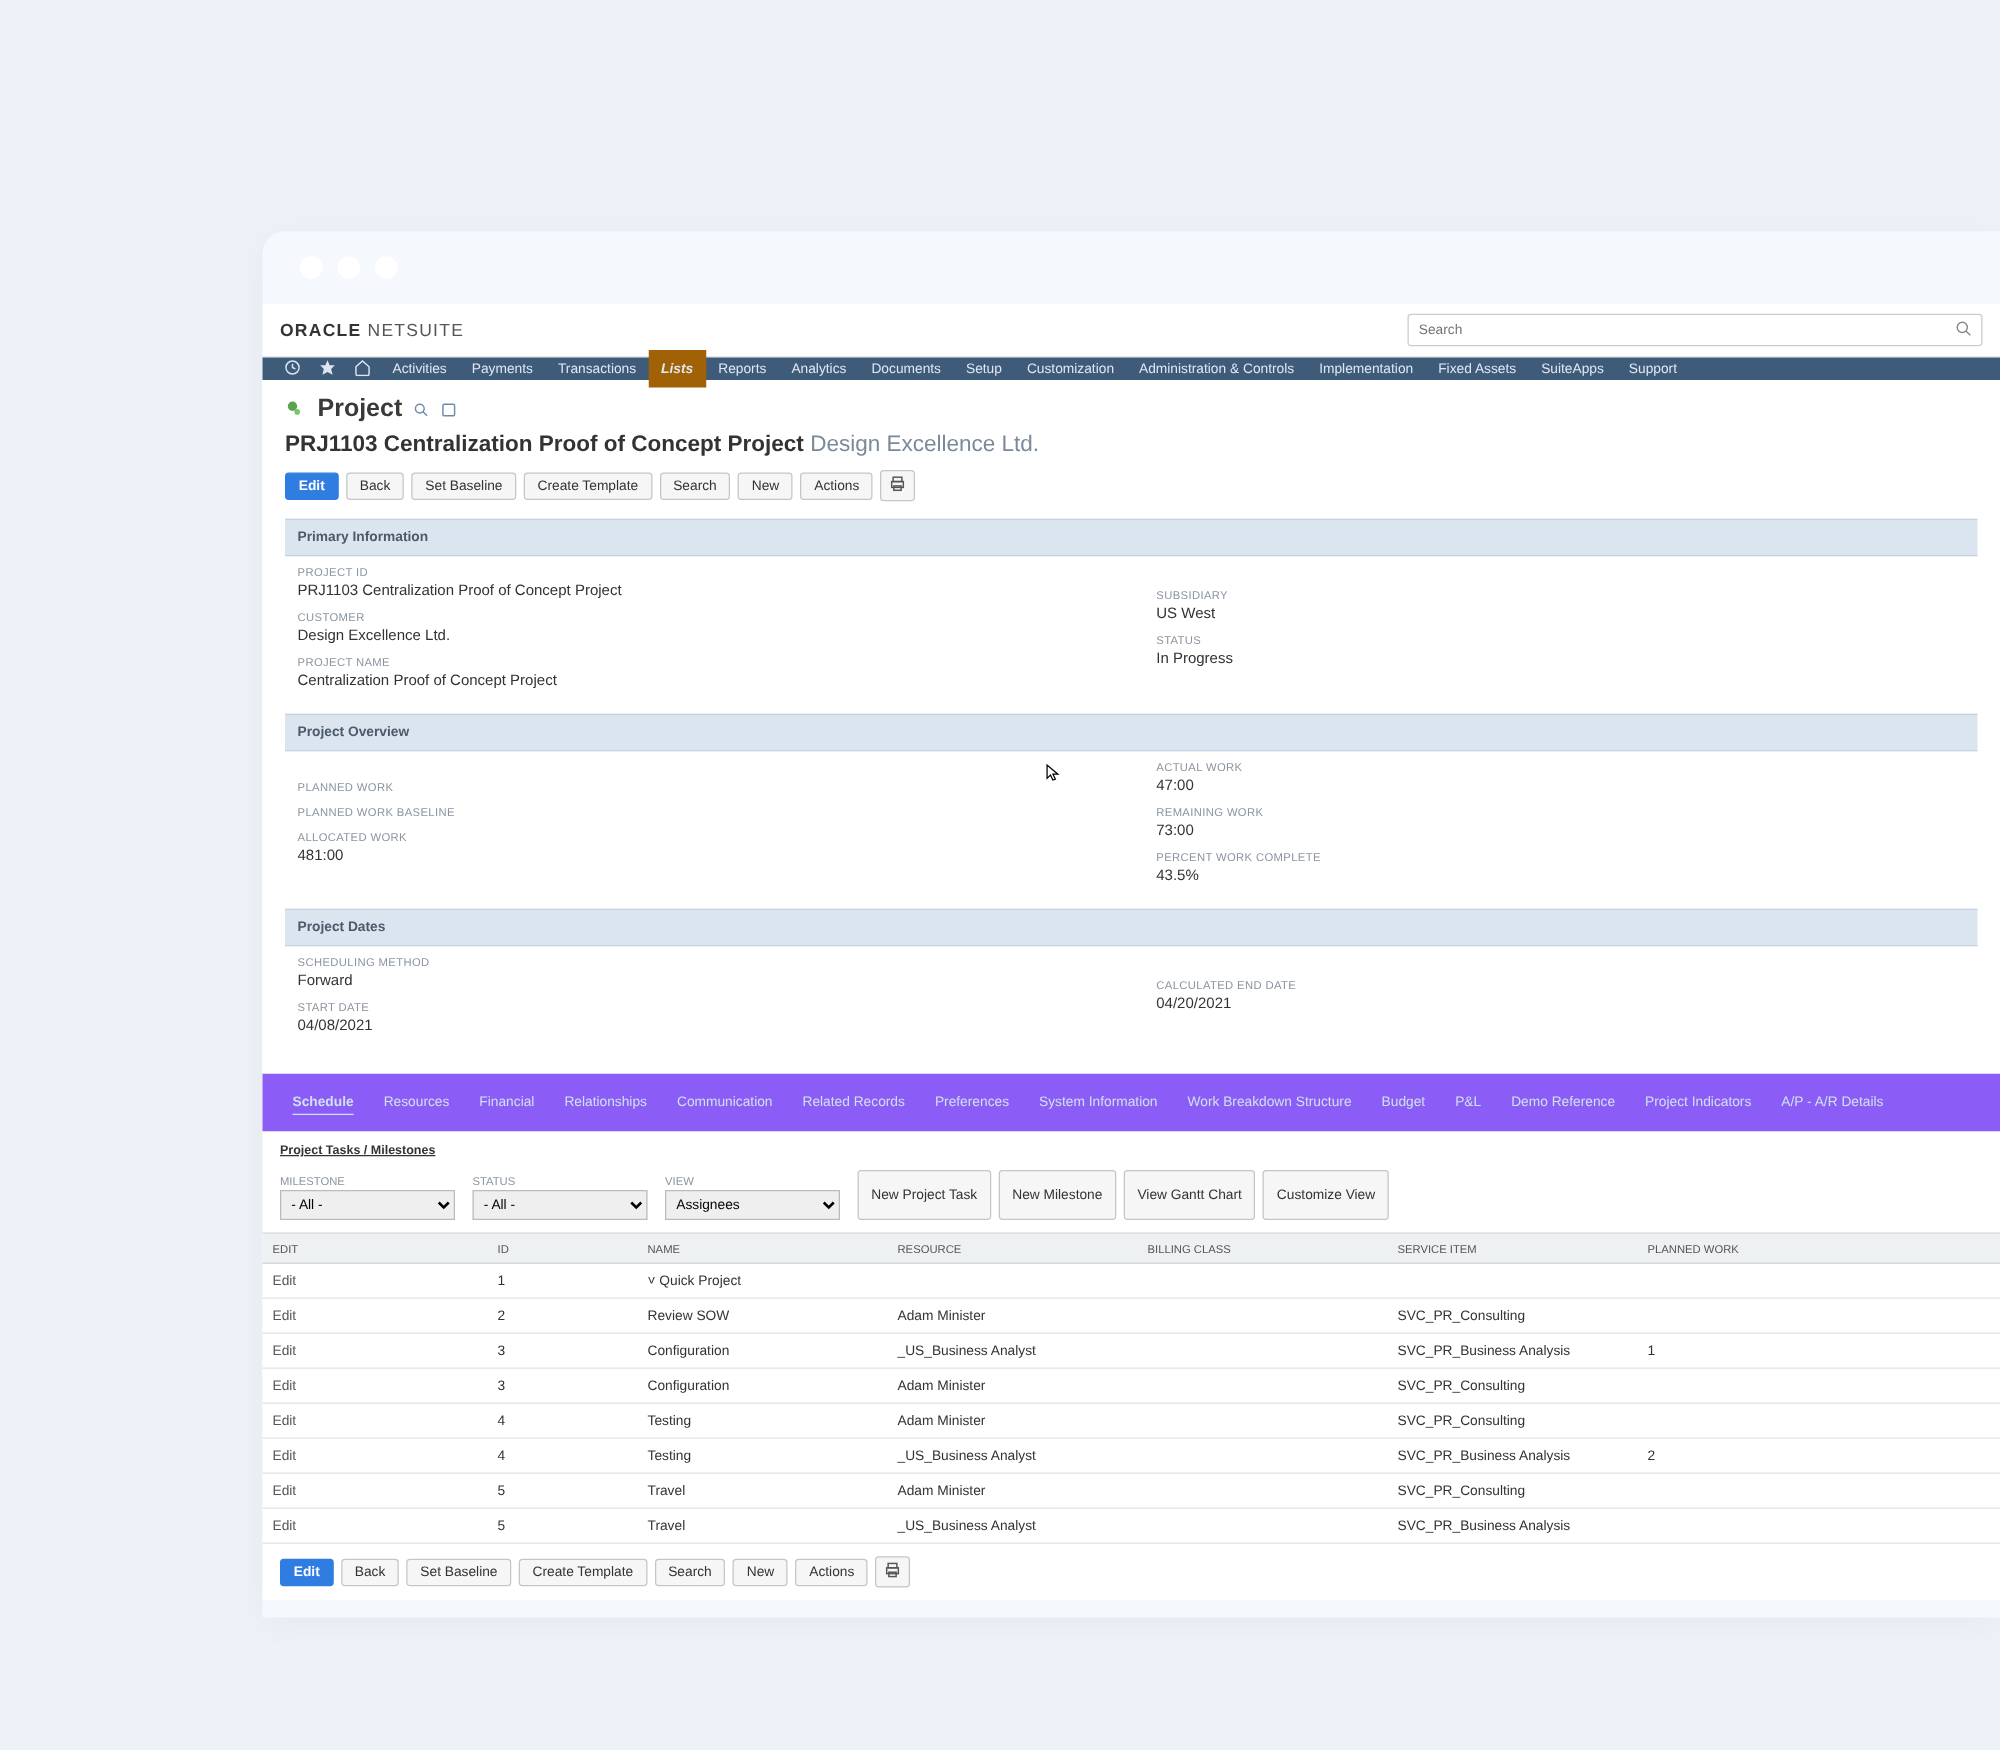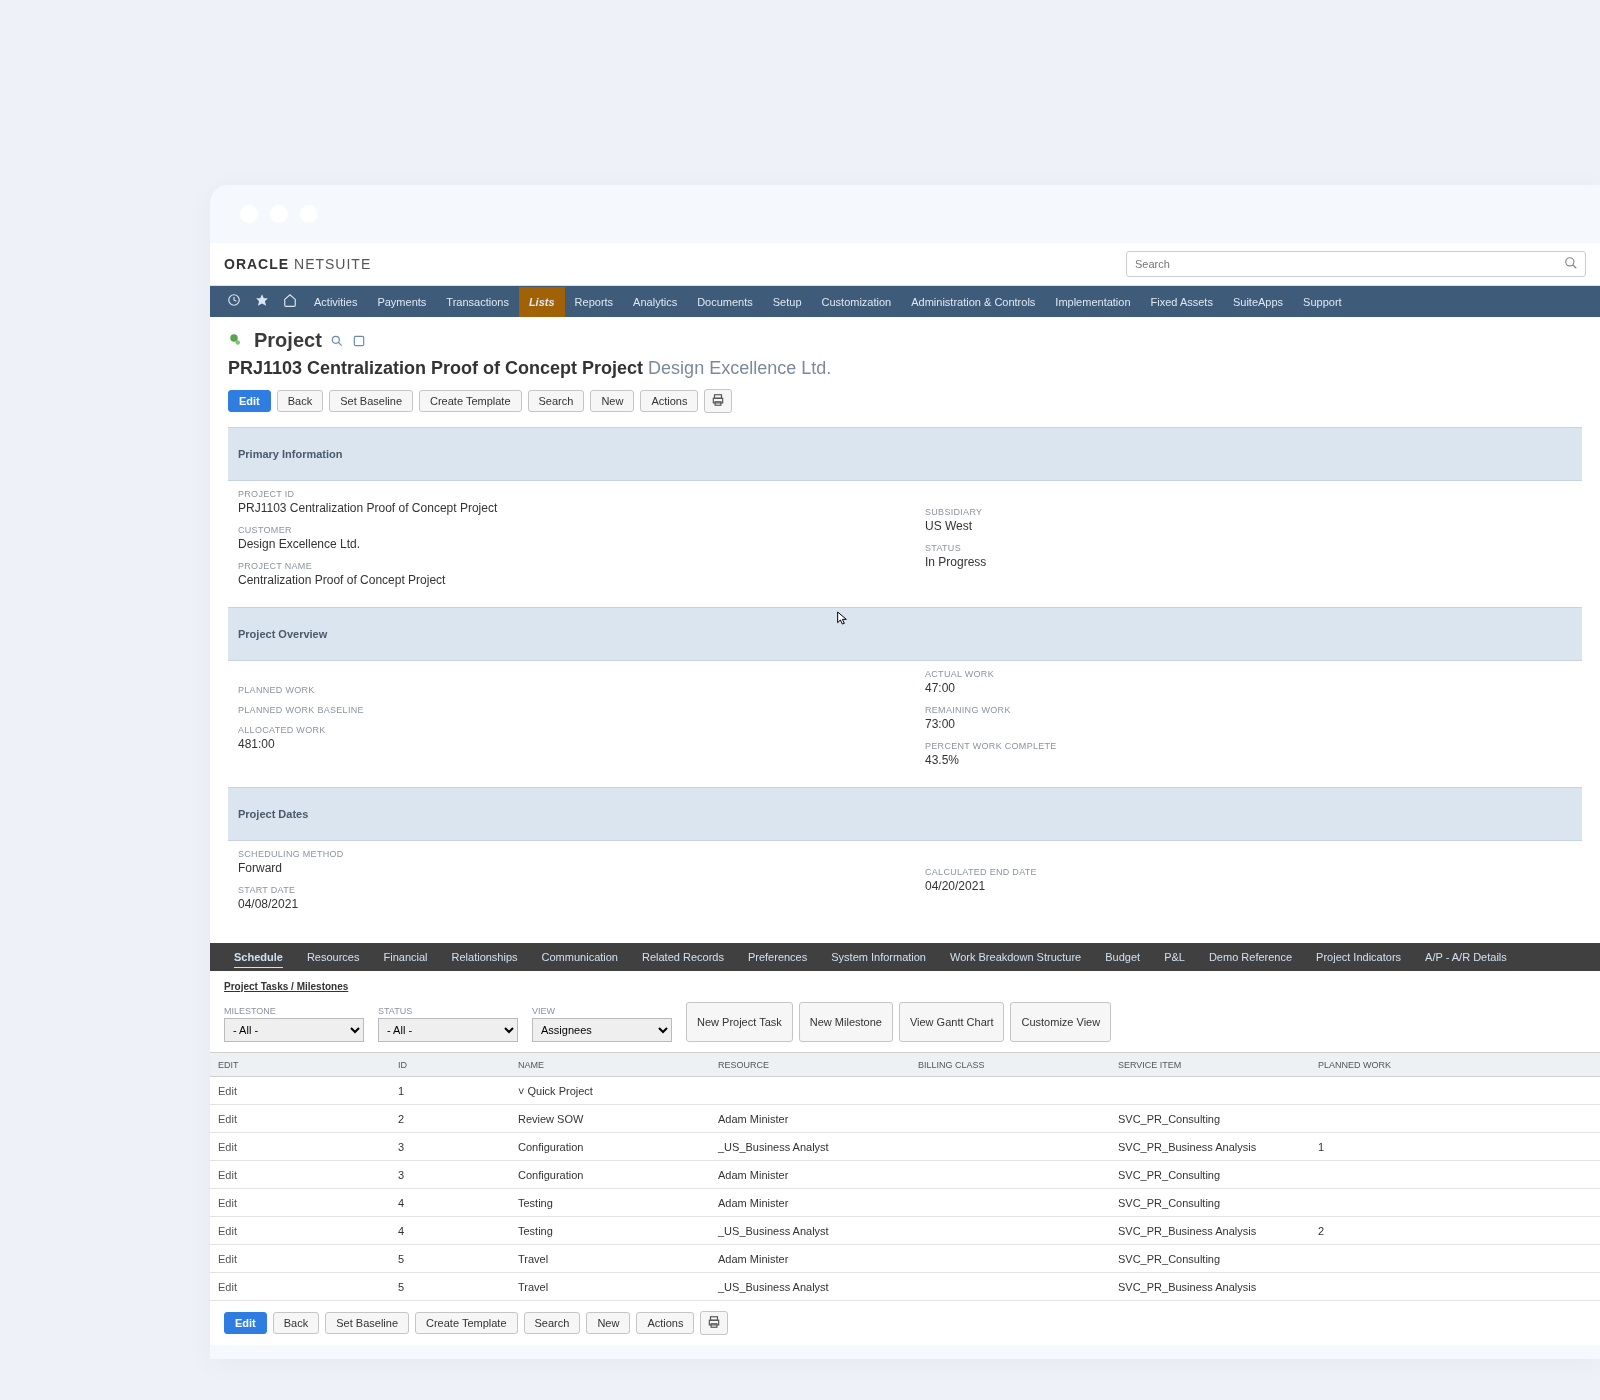--- a/index.html
+++ b/index.html
@@ -8,43 +8,43 @@
 .browser-dots { display: flex; gap: 12px; padding: 20px 30px; }
 .dot { width: 18px; height: 18px; border-radius: 50%; background: #fff; }
 .app { background: #fff; }
 .brand-bar { display: flex; align-items: center; justify-content: space-between; padding: 8px 14px 8px 14px; border-bottom: 1px solid #e0e0e0; }
 .brand { font-size: 14px; color: #333; letter-spacing: 1px; }
 .brand .oracle { font-weight: 700; }
 .brand .netsuite { font-weight: 400; color: #555; }
 .search-box { position: relative; width: 460px; }
 .search-box input { width: 100%; height: 26px; border: 1px solid #ccc; border-radius: 3px; padding: 2px 28px 2px 8px; font-size: 11px; color: #888; }
 .search-box .si { position: absolute; right: 8px; top: 5px; width: 14px; height: 14px; }
-.menubar { background: #3f5b7a; display: flex; align-items: center; padding: 0 10px; height: 31px; gap: 0; }
+.menubar { background: #3f5b7a; display: flex; align-items: center; padding: 0 10px; height: 18px; gap: 0; }
 .menubar .icon-btn { color: #dce6f0; width: 28px; text-align: center; font-size: 13px; cursor: pointer; }
 .menubar .menu-item { color: #dfe8f2; font-size: 11px; padding: 0 10px; line-height: 30px; cursor: pointer; }
 .menubar .menu-item.active { background: #a16207; font-weight: 600; font-style: italic; }
 .page { padding: 12px 18px; background: #fff; }
 .page-header { display: flex; align-items: center; gap: 8px; margin-bottom: 6px; }
 .proj-icon { width: 18px; height: 18px; }
 .page-header h2 { font-size: 20px; font-weight: 600; color: #3a3a3a; }
 .hdr-icon { width: 14px; height: 14px; cursor: pointer; }
 .title-line { font-size: 18px; color: #333; margin-bottom: 10px; }
 .title-line b { font-weight: 700; }
 .title-line .cust { color: #7a8a9a; font-weight: 400; }
 .btn-row { display: flex; gap: 6px; align-items: center; margin-bottom: 14px; }
 .btn { font-size: 11px; padding: 4px 10px; border: 1px solid #c5c5c5; background: #f6f6f6; border-radius: 3px; cursor: pointer; color: #333; }
 .btn.primary { background: #2f7de1; color: #fff; border-color: #2f7de1; font-weight: 600; }
 .btn.icon-only { padding: 3px 6px; }
-.section-hdr { background: #dbe5ef; color: #4a5a6a; font-size: 11px; font-weight: 600; padding: 20px 10px; border-top: 1px solid #c7d3e0; border-bottom: 1px solid #c7d3e0; }
+.section-hdr { background: #dbe5ef; color: #4a5a6a; font-size: 11px; font-weight: 600; padding: 8px 10px; border-top: 1px solid #c7d3e0; border-bottom: 1px solid #c7d3e0; }
 .section-body { display: flex; padding: 8px 10px 10px 10px; gap: 40px; align-items: center; }
 .col { flex: 1; }
 .field { margin-bottom: 10px; }
 .field .lbl { font-size: 9px; color: #8a94a0; text-transform: uppercase; letter-spacing: 0.3px; margin-bottom: 2px; }
 .field .val { font-size: 12px; color: #333; }
-.tabs { background: #404040; display: flex; padding: 0 12px; height: 28px; align-items: center; overflow: hidden; }
+.tabs { background: #8b5cf6; display: flex; padding: 0 12px; height: 46px; align-items: center; overflow: hidden; }
 .tab { color: #cfe0f0; font-size: 11px; padding: 0 12px; line-height: 30px; cursor: pointer; white-space: nowrap; }
 .tab.active { font-weight: 700; text-decoration: underline; text-underline-offset: 6px; }
 .subhdr { font-size: 10px; font-weight: 700; color: #333; padding: 10px 14px 4px; text-decoration: underline; }
 .filter-row { display: flex; gap: 14px; align-items: flex-end; padding: 6px 14px 10px; }
 .filter { display: flex; flex-direction: column; }
 .filter label { font-size: 9px; color: #8a94a0; text-transform: uppercase; margin-bottom: 2px; }
 .filter select { font-size: 11px; height: 24px; border: 1px solid #bbb; min-width: 140px; padding: 0 4px; }
 .filter-row .btn { height: 40px; }
 .grid { border-top: 1px solid #d0d0d0; }
 .grid-head, .grid-row { display: grid; grid-template-columns: 180px 80px 40px 200px 200px 200px 200px 1fr; align-items: center; font-size: 11px; }

